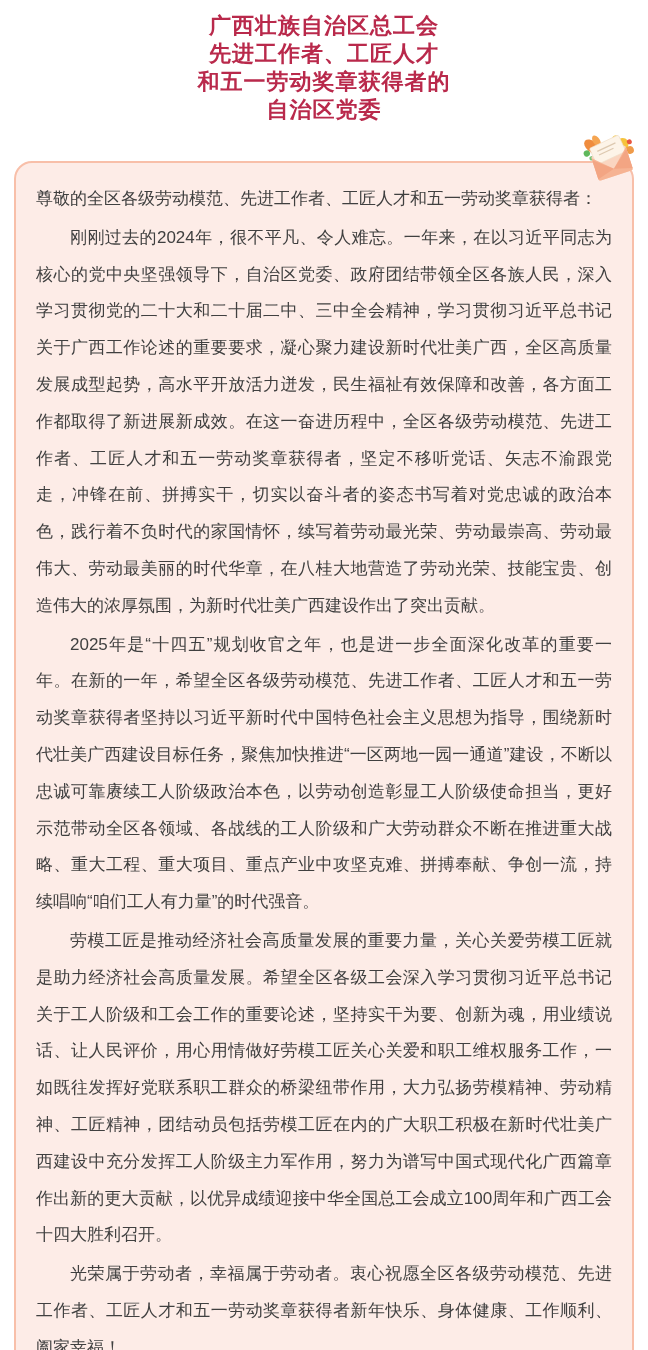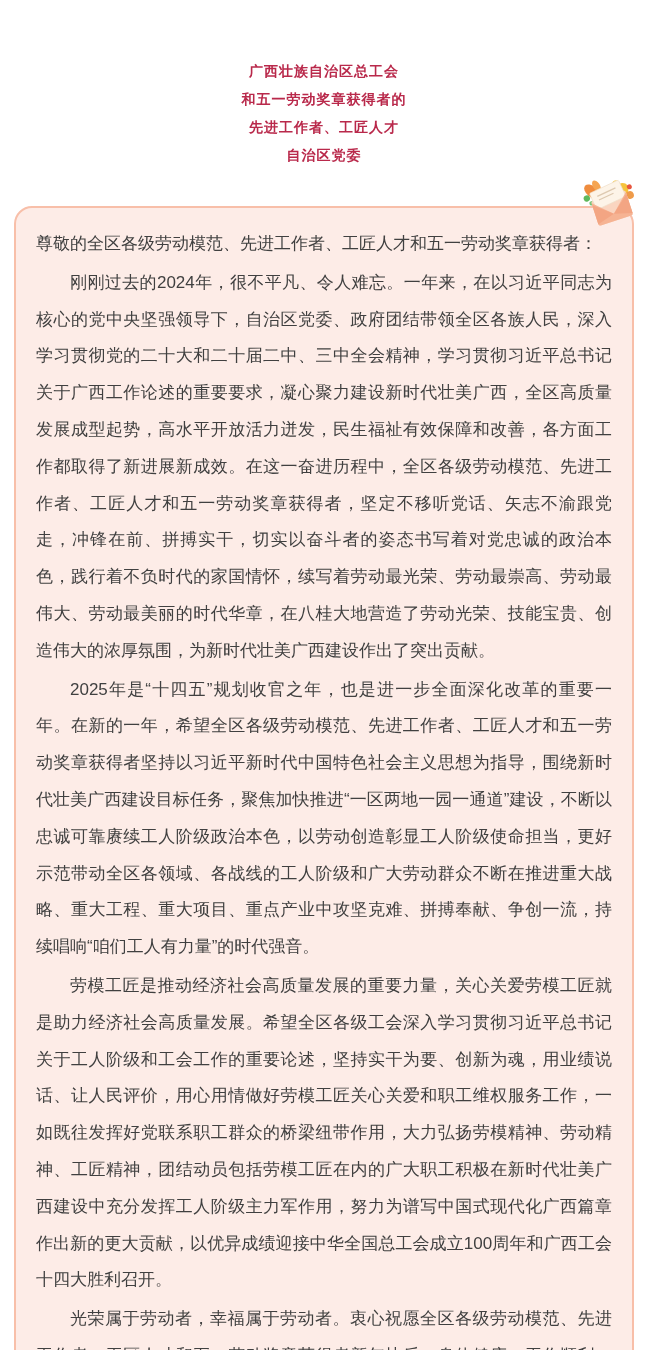--- a/index.html
+++ b/index.html
@@ -16,25 +16,24 @@
   .article {
     width: 648px;
     box-sizing: border-box;
     padding-top: 10px;
   }
   
   .title-block {
     text-align: center;
     color: #b9294b;
     font-weight: bold;
-    font-size: 14px;
+    font-size: 22px;
     line-height: 28px;
     letter-spacing: 1px;
     padding: 2px 0 0 0;
-    margin-top: 45px;
   }
   
   .card-wrap {
     position: relative;
     margin: 37px 14px 0 14px;
   }
   .letter-card {
     position: relative;
     box-sizing: border-box;
     background: #fdece7;
@@ -65,22 +64,22 @@
     pointer-events: none;
   }
 </style>
 </head>
 <body>
 
 <div class="article">
 
   <div class="title-block">
     <div>广西壮族自治区总工会</div>
+    <div>先进工作者、工匠人才</div>
     <div>和五一劳动奖章获得者的</div>
-    <div>先进工作者、工匠人才</div>
     <div>自治区党委</div>
   </div>
 
   <div class="card-wrap">
 
     <div class="envelope">
       <svg viewBox="0 0 60 66" width="60" height="66" xmlns="http://www.w3.org/2000/svg">
         <g transform="rotate(-18 30 38)">
 
           <ellipse cx="16" cy="13" rx="5.5" ry="9" fill="#ef8c3e" transform="rotate(-32 16 13)"></ellipse>

